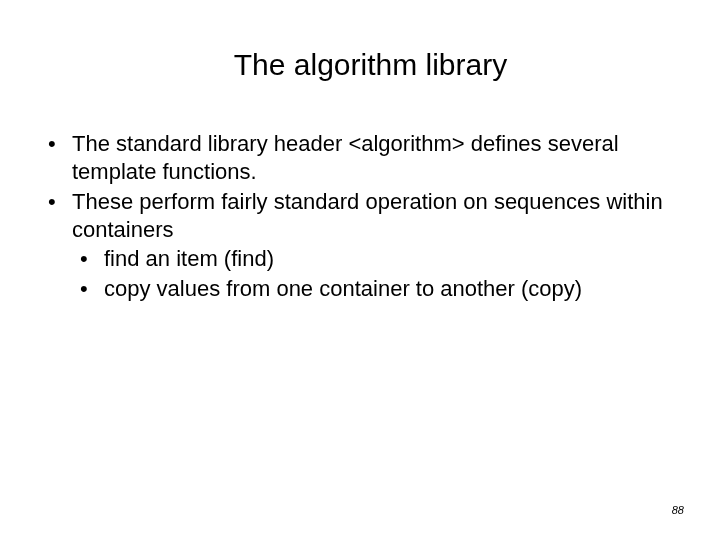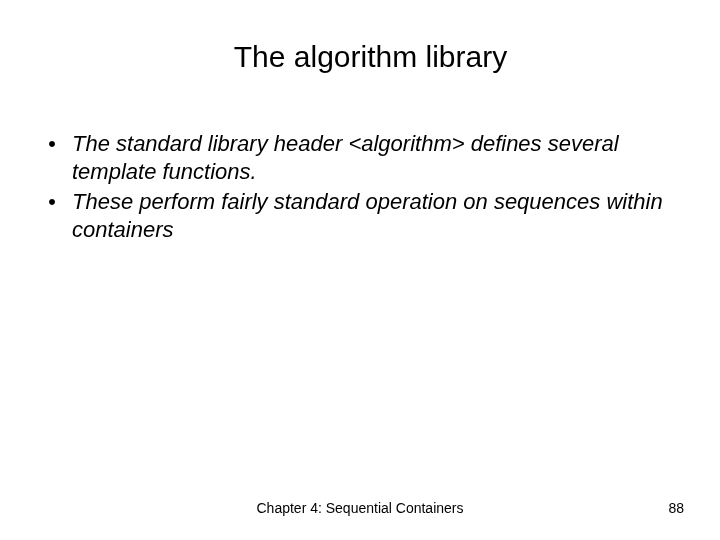--- a/index.html
+++ b/index.html
@@ -14,36 +14,35 @@
     overflow: hidden;
   }
   .slide {
     width: 720px;
     height: 540px;
     position: relative;
     box-sizing: border-box;
   }
   .title {
     position: absolute;
-    top: 40px;
+    top: 48px;
     left: 0;
     right: 0;
     text-align: center;
     font-size: 30px;
     font-weight: normal;
     margin-left: 21px;
   }
   .body {
     position: absolute;
     top: 130px;
     left: 42px;
     right: 42px;
     font-size: 22px;
     line-height: 1.28;
-    font-style: italic;
   }
   ul.lvl1 {
     list-style: none;
     padding: 0;
     margin: 0;
   }
   ul.lvl1 > li {
     position: relative;
     padding-left: 30px;
     margin-bottom: 2px;
@@ -77,37 +76,39 @@
     bottom: 24px;
     left: 0;
     right: 0;
     text-align: center;
     font-size: 14px;
   }
   .footer-right {
     position: absolute;
     bottom: 24px;
     right: 36px;
-    font-size: 14px;
+    font-size: 11px;
+    font-style: italic;
   }
 </style>
 </head>
 <body>
 
 <div class="slide">
 
   <div class="title">The algorithm library</div>
 
   <div class="body">
     <ul class="lvl1">
       <li>The standard library header &lt;algorithm&gt; defines several template functions.</li>
       <li>
         <span>These perform fairly standard operation on sequences within containers</span>
         <ul class="lvl2">
+          <li>find an item (find)</li>
+          <li>copy values from one container to another (copy)</li>
         </ul>
       </li>
     </ul>
   </div>
 
-  <div class="footer-center">Chapter 4: Sequential Containers</div>
   <div class="footer-right">88</div>
 
 </div>
 
 </body></html>

